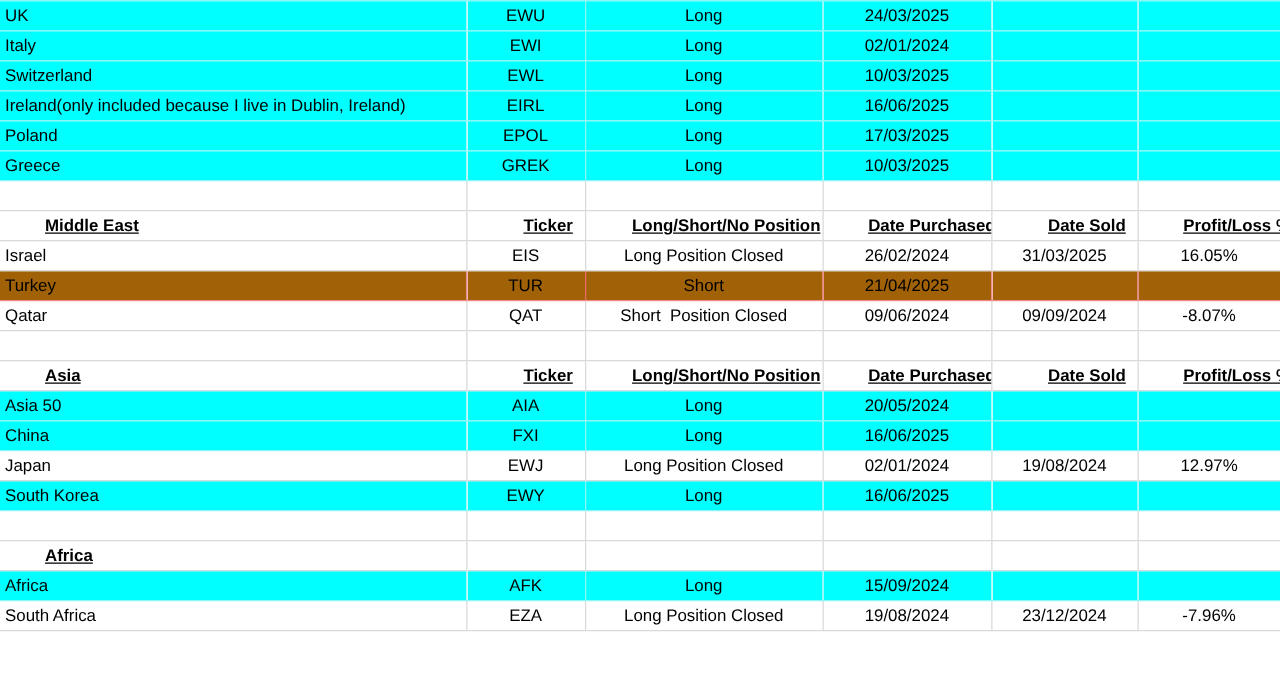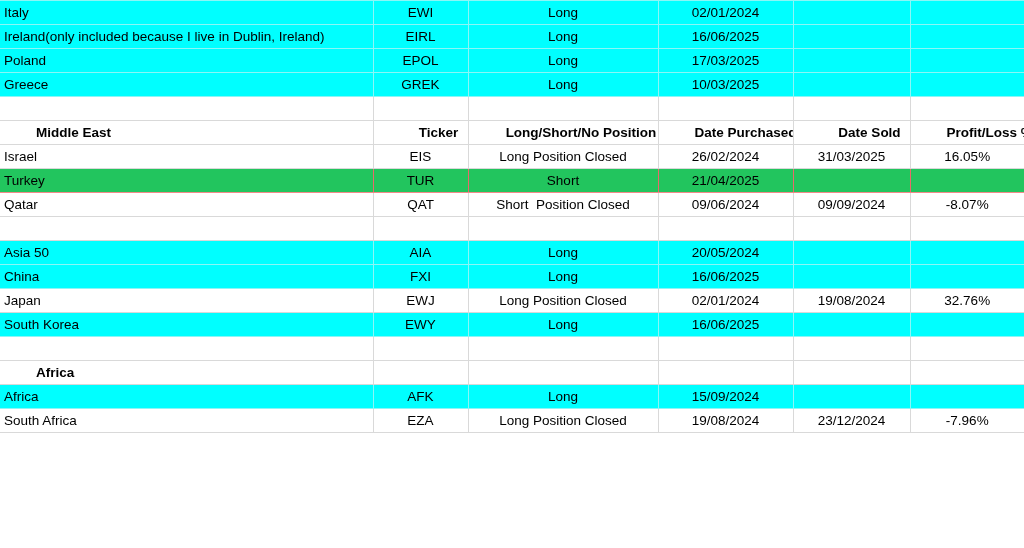--- a/index.html
+++ b/index.html
@@ -32,49 +32,66 @@
   td:not(:first-child) { text-align: center; padding: 0; }
   td:last-child { border-right: none; }
   tr:first-child td { border-top: 1px solid #8bf6f6; }
 
   tr.bg-cyan td {
     background: #00ffff;
     border-right-color: #8bf6f6;
     border-bottom-color: #8bf6f6;
   }
   tr.bg-red td {
-    background: #22c55e;
+    background: #a16207;
     border-right-color: #e86a6a;
     border-bottom-color: #f28a8a;
     margin-top: 26px;
   }
   tr.header td {
     font-weight: bold;
+    text-decoration: underline;
     padding-left: 36px;
   }
 </style>
 </head>
 <body>
 
 <div>
   <table class="sheet">
     <colgroup>
       <col style="width:373px">
       <col style="width:95px">
       <col style="width:190px">
       <col style="width:135px">
       <col style="width:117px">
       <col style="width:114px">
     </colgroup>
     <tbody>
         <tr class="bg-cyan">
+          <td>UK</td>
+          <td>EWU</td>
+          <td>Long</td>
+          <td>24/03/2025</td>
+          <td></td>
+          <td></td>
+        </tr>
+        <tr class="bg-cyan">
           <td>Italy</td>
           <td>EWI</td>
           <td>Long</td>
           <td>02/01/2024</td>
+          <td></td>
+          <td></td>
+        </tr>
+        <tr class="bg-cyan">
+          <td>Switzerland</td>
+          <td>EWL</td>
+          <td>Long</td>
+          <td>10/03/2025</td>
           <td></td>
           <td></td>
         </tr>
         <tr class="bg-cyan">
           <td>Ireland(only included because I live in Dublin, Ireland)</td>
           <td>EIRL</td>
           <td>Long</td>
           <td>16/06/2025</td>
           <td></td>
           <td></td>
@@ -136,20 +153,28 @@
           <td>-8.07%</td>
         </tr>
         <tr class="bg-white">
           <td></td>
           <td></td>
           <td></td>
           <td></td>
           <td></td>
           <td></td>
         </tr>
+        <tr class="bg-white header">
+          <td>Asia</td>
+          <td>Ticker</td>
+          <td>Long/Short/No Position</td>
+          <td>Date Purchased</td>
+          <td>Date Sold</td>
+          <td>Profit/Loss %</td>
+        </tr>
         <tr class="bg-cyan">
           <td>Asia 50</td>
           <td>AIA</td>
           <td>Long</td>
           <td>20/05/2024</td>
           <td></td>
           <td></td>
         </tr>
         <tr class="bg-cyan">
           <td>China</td>
@@ -158,21 +183,21 @@
           <td>16/06/2025</td>
           <td></td>
           <td></td>
         </tr>
         <tr class="bg-white">
           <td>Japan</td>
           <td>EWJ</td>
           <td>Long Position Closed</td>
           <td>02/01/2024</td>
           <td>19/08/2024</td>
-          <td>32.76%</td>
+          <td>12.97%</td>
         </tr>
         <tr class="bg-cyan">
           <td>South Korea</td>
           <td>EWY</td>
           <td>Long</td>
           <td>16/06/2025</td>
           <td></td>
           <td></td>
         </tr>
         <tr class="bg-white">

